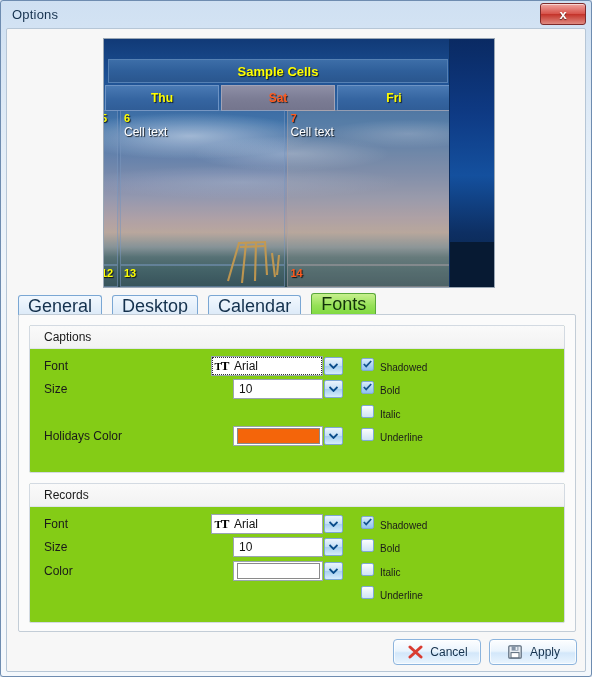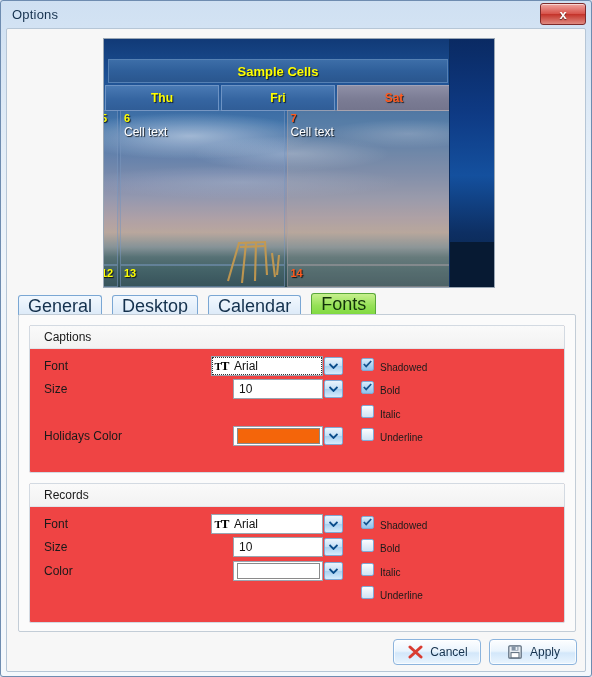--- a/index.html
+++ b/index.html
@@ -176,21 +176,21 @@
     position:absolute;left:11px;top:285px;width:558px;height:318px;
     box-sizing:border-box;
     background:#fbfbfb;
     border:1px solid #c3cdd7;
     border-radius:2px;
   }
 
   .group{
     position:absolute;left:10px;width:536px;
     box-sizing:border-box;
-    background:#ef4444;
+    background:#84cc16;
     border:1px solid #d3dae2;
     border-radius:2px;
   }
   .group-hdr{
     height:22px;line-height:22px;padding-left:14px;
     font-size:12px;color:#1a1a1a;
     background:linear-gradient(to bottom,#fafafa,#f2f2f2);
     border-bottom:1px solid #dfe4ea;
   }
   #g-captions{top:10px;height:148px;}
@@ -280,25 +280,25 @@
 
       <div class="cal">
         <div class="cal-title">
           <span>Sample Cells</span>
         </div>
 
         <div class="dayhdr-row">
           <div class="dayhdr">
             <span>Thu</span>
           </div>
+          <div class="dayhdr weekend">
+            <span>Sat</span>
+          </div>
           <div class="dayhdr">
             <span>Fri</span>
-          </div>
-          <div class="dayhdr weekend">
-            <span>Sat</span>
           </div>
         </div>
 
         <div class="cells-row">
           <div class="cellrow row-tall">
             <div class="cell clip">
               <div class="num">5</div>
             </div>
             <div class="cell">
               <div class="num">6</div>

